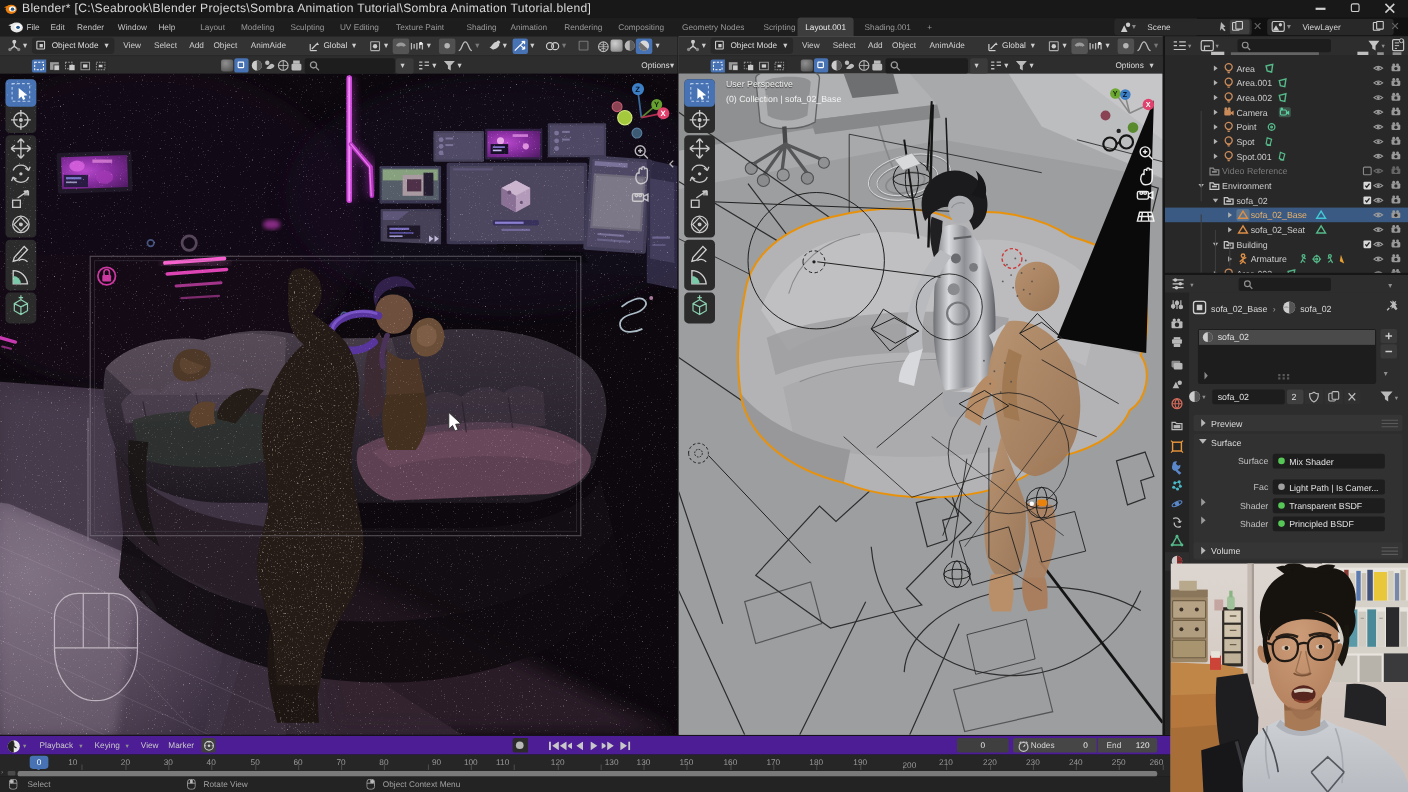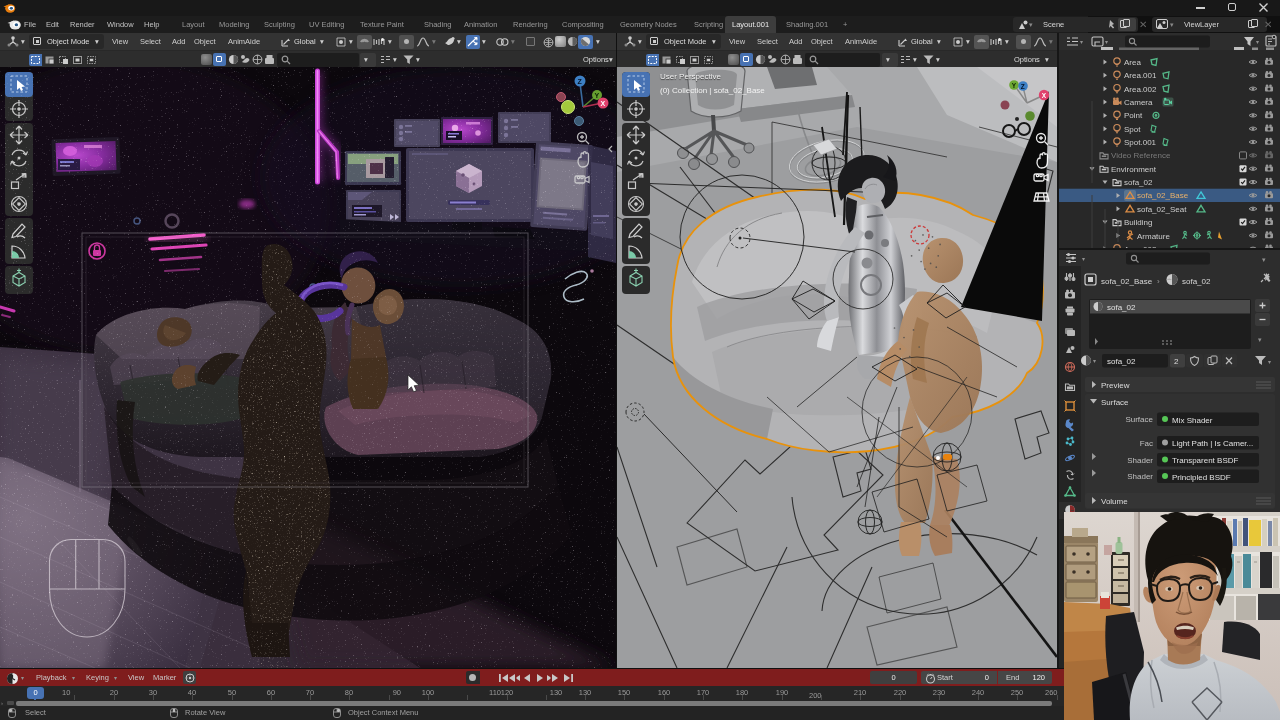--- a/index.html
+++ b/index.html
@@ -35,20 +35,21 @@
 <body>
 <div id="root">
 
   <div class="abs" id="titlebar">
     <svg class="abs" style="left:3px;top:2px" width="13" height="12" viewBox="0 0 13 12">
       <ellipse cx="7.2" cy="6.5" rx="5" ry="4.2" fill="#e87d0d"></ellipse>
       <ellipse cx="8.2" cy="6.1" rx="3" ry="2.4" fill="#fff"></ellipse>
       <ellipse cx="8.4" cy="6.3" rx="1.6" ry="1.4" fill="#265787"></ellipse>
       <path d="M0.5 4.5 L6 2.5 L4 5.5 Z" fill="#e87d0d"></path>
     </svg>
+    <span class="abs" style="left:20px">Blender* [C:\Seabrook\Blender Projects\Sombra Animation Tutorial\Sombra Animation Tutorial.blend]</span>
 
     <span class="abs" style="left:1196px;top:7px;width:9px;height:1.5px;background:#cfcfcf"></span>
     <span class="abs" style="left:1228px;top:3px;width:8px;height:8px;border:1.5px solid #cfcfcf;border-radius:2px"></span>
     <svg class="abs" style="left:1258px;top:2px" width="11" height="11" viewBox="0 0 11 11">
         <path d="M1.5 1.5 L9.5 9.5 M9.5 1.5 L1.5 9.5" stroke="#cfcfcf" stroke-width="1.4"></path>
       </svg>
   </div>
 
   <div class="abs" id="menubar">
     <svg class="abs" style="left:7px;top:2px" width="15" height="13" viewBox="0 0 15 13">
@@ -1476,21 +1477,21 @@
   <rect x="26" y="243" width="190" height="15" rx="2" fill="#353535"></rect>
   <path d="M33 247 L37 250.5 L33 254 Z" fill="#b8b8b8"></path>
   <text x="42" y="254" font-size="8" fill="#dcdcdc">Volume</text>
   <g stroke="#5a5a5a" stroke-width="1">
             <path d="M197 248 H212 M197 251 H212 M197 254 H212"></path>
           </g>
 </svg>
 </div>
 </div>
 
-  <div class="abs" id="tl-header" style="left:0;top:669px;width:1223px;height:17px;background:#7f1d1d;color:#c8c8c8;font-size:7.5px">
+  <div class="abs" id="tl-header" style="left:0;top:669px;width:1223px;height:17px;background:#4c1d95;color:#c8c8c8;font-size:7.5px">
     <svg class="abs" style="left:6px;top:2.5px" width="13" height="13" viewBox="0 0 13 13">
         <circle cx="6.5" cy="6.5" r="5.5" fill="#e8e8e8"></circle>
         <path d="M6.5 1 A5.5 5.5 0 0 0 6.5 12 Z" fill="#222"></path>
         <path d="M6.5 6.5 L6.5 3 M6.5 6.5 L9 8" stroke="#222" stroke-width="1.2"></path>
       </svg>
     <span class="abs dd" style="left:21px;top:5px">▾</span>
     <span class="abs" style="left:36px;top:0;line-height:17px">Playback</span>
     <span class="abs dd" style="left:72px;top:5px">▾</span>
     <span class="abs" style="left:86px;top:0;line-height:17px">Keying</span>
     <span class="abs dd" style="left:114px;top:5px">▾</span>
@@ -1510,21 +1511,21 @@
           <path d="M9 0 L3 4 L9 8 Z"></path>
         <path d="M16 0 L10 4 L16 8 Z M17.5 3.2 L21 1 V7 L17.5 4.8 Z"></path>
         <path d="M31 0 L25 4 L31 8 Z"></path>
         <path d="M38 0 L44 4 L38 8 Z"></path>
         <path d="M53 0 L59 4 L53 8 Z M51.5 3.2 L48 1 V7 L51.5 4.8 Z"></path>
         <rect x="72.2" y="0" width="1.8" height="8"></rect>
           <path d="M65 0 L71 4 L65 8 Z"></path>
       </g>
     </svg>
     <span class="abs" style="left:870px;top:2px;width:47px;height:13px;background:#3f3f3f;border-radius:2px;text-align:center;line-height:13px;color:#e8e8e8">0</span>
-    <span class="abs" style="left:921px;top:2px;width:76px;height:13px;background:#464646;border-radius:2px 0 0 2px;line-height:13px"><i style="font-style:normal;padding-left:16px;color:#d5d5d5">Start</i><i style="font-style:normal;float:right;padding-right:8px;color:#f0f0f0">0</i></span>
+    <span class="abs" style="left:921px;top:2px;width:76px;height:13px;background:#464646;border-radius:2px 0 0 2px;line-height:13px"><i style="font-style:normal;padding-left:16px;color:#d5d5d5">Nodes</i><i style="font-style:normal;float:right;padding-right:8px;color:#f0f0f0">0</i></span>
     <svg class="abs" style="left:925px;top:3.5px" width="11" height="11" viewBox="0 0 11 11">
         <circle cx="5.5" cy="6" r="4" fill="none" stroke="#c8c8c8" stroke-width="1.1"></circle>
         <path d="M5.5 6 L7 4 M3.5 1.2 L1.8 2.6 M7.5 1.2 L9.2 2.6 M4.5 1.5 H6.5" stroke="#c8c8c8" stroke-width="1"></path>
       </svg>
     <span class="abs" style="left:998px;top:2px;width:54px;height:13px;background:#464646;border-radius:0 2px 2px 0;line-height:13px"><i style="font-style:normal;padding-left:8px;color:#d5d5d5">End</i><i style="font-style:normal;float:right;padding-right:7px;color:#f0f0f0">120</i></span>
   </div>
   <div class="abs" id="tl-ruler" style="left:0;top:686px;width:1280px;height:14px;background:#262626;color:#9a9a9a;font-size:7.5px;line-height:14px">
     <span class="abs" style="left:74px;top:9px;width:1px;height:5px;background:#4a4a4a"></span>
       <span class="abs" style="left:114px;top:9px;width:1px;height:5px;background:#4a4a4a"></span>
       <span class="abs" style="left:153px;top:9px;width:1px;height:5px;background:#4a4a4a"></span>
@@ -1554,30 +1555,30 @@
       <span class="abs" style="left:62px;top:0;width:24px;text-align:left">10</span>
       <span class="abs" style="left:102px;top:0;width:24px;text-align:center">20</span>
       <span class="abs" style="left:141px;top:0;width:24px;text-align:center">30</span>
       <span class="abs" style="left:180px;top:0;width:24px;text-align:center">40</span>
       <span class="abs" style="left:220px;top:0;width:24px;text-align:center">50</span>
       <span class="abs" style="left:259px;top:0;width:24px;text-align:center">60</span>
       <span class="abs" style="left:298px;top:0;width:24px;text-align:center">70</span>
       <span class="abs" style="left:337px;top:0;width:24px;text-align:center">80</span>
       <span class="abs" style="left:377px;top:0;width:24px;text-align:right">90</span>
       <span class="abs" style="left:416px;top:0;width:24px;text-align:center">100</span>
-      <span class="abs" style="left:477px;top:0;width:24px;text-align:right">110</span>
+      <span class="abs" style="left:451px;top:0;width:24px;text-align:left">110</span>
       <span class="abs" style="left:495px;top:0;width:24px;text-align:center">120</span>
       <span class="abs" style="left:544px;top:0;width:24px;text-align:center">130</span>
       <span class="abs" style="left:573px;top:0;width:24px;text-align:center">130</span>
       <span class="abs" style="left:612px;top:0;width:24px;text-align:center">150</span>
       <span class="abs" style="left:652px;top:0;width:24px;text-align:center">160</span>
       <span class="abs" style="left:691px;top:0;width:24px;text-align:center">170</span>
       <span class="abs" style="left:730px;top:0;width:24px;text-align:center">180</span>
       <span class="abs" style="left:770px;top:0;width:24px;text-align:center">190</span>
-      <span class="abs" style="left:809px;top:3px;width:24px;text-align:left">200</span>
+      <span class="abs" style="left:809px;top:3px;width:24px;text-align:right">200</span>
       <span class="abs" style="left:848px;top:0;width:24px;text-align:center">210</span>
       <span class="abs" style="left:888px;top:0;width:24px;text-align:center">220</span>
       <span class="abs" style="left:927px;top:0;width:24px;text-align:center">230</span>
       <span class="abs" style="left:966px;top:0;width:24px;text-align:center">240</span>
       <span class="abs" style="left:1005px;top:0;width:24px;text-align:center">250</span>
       <span class="abs" style="left:1045px;top:0;width:24px;">260</span>
     <span class="abs" style="left:27px;top:0.5px;width:17px;height:12px;background:#4772b3;border-radius:3px;color:#fff;text-align:center;line-height:12px">0</span>
     <span class="abs" style="left:34px;top:12px;width:1.5px;height:2px;background:#4772b3"></span>
   </div>
   <div class="abs" id="tl-scroll" style="left:0;top:700px;width:1280px;height:6px;background:#262626">

